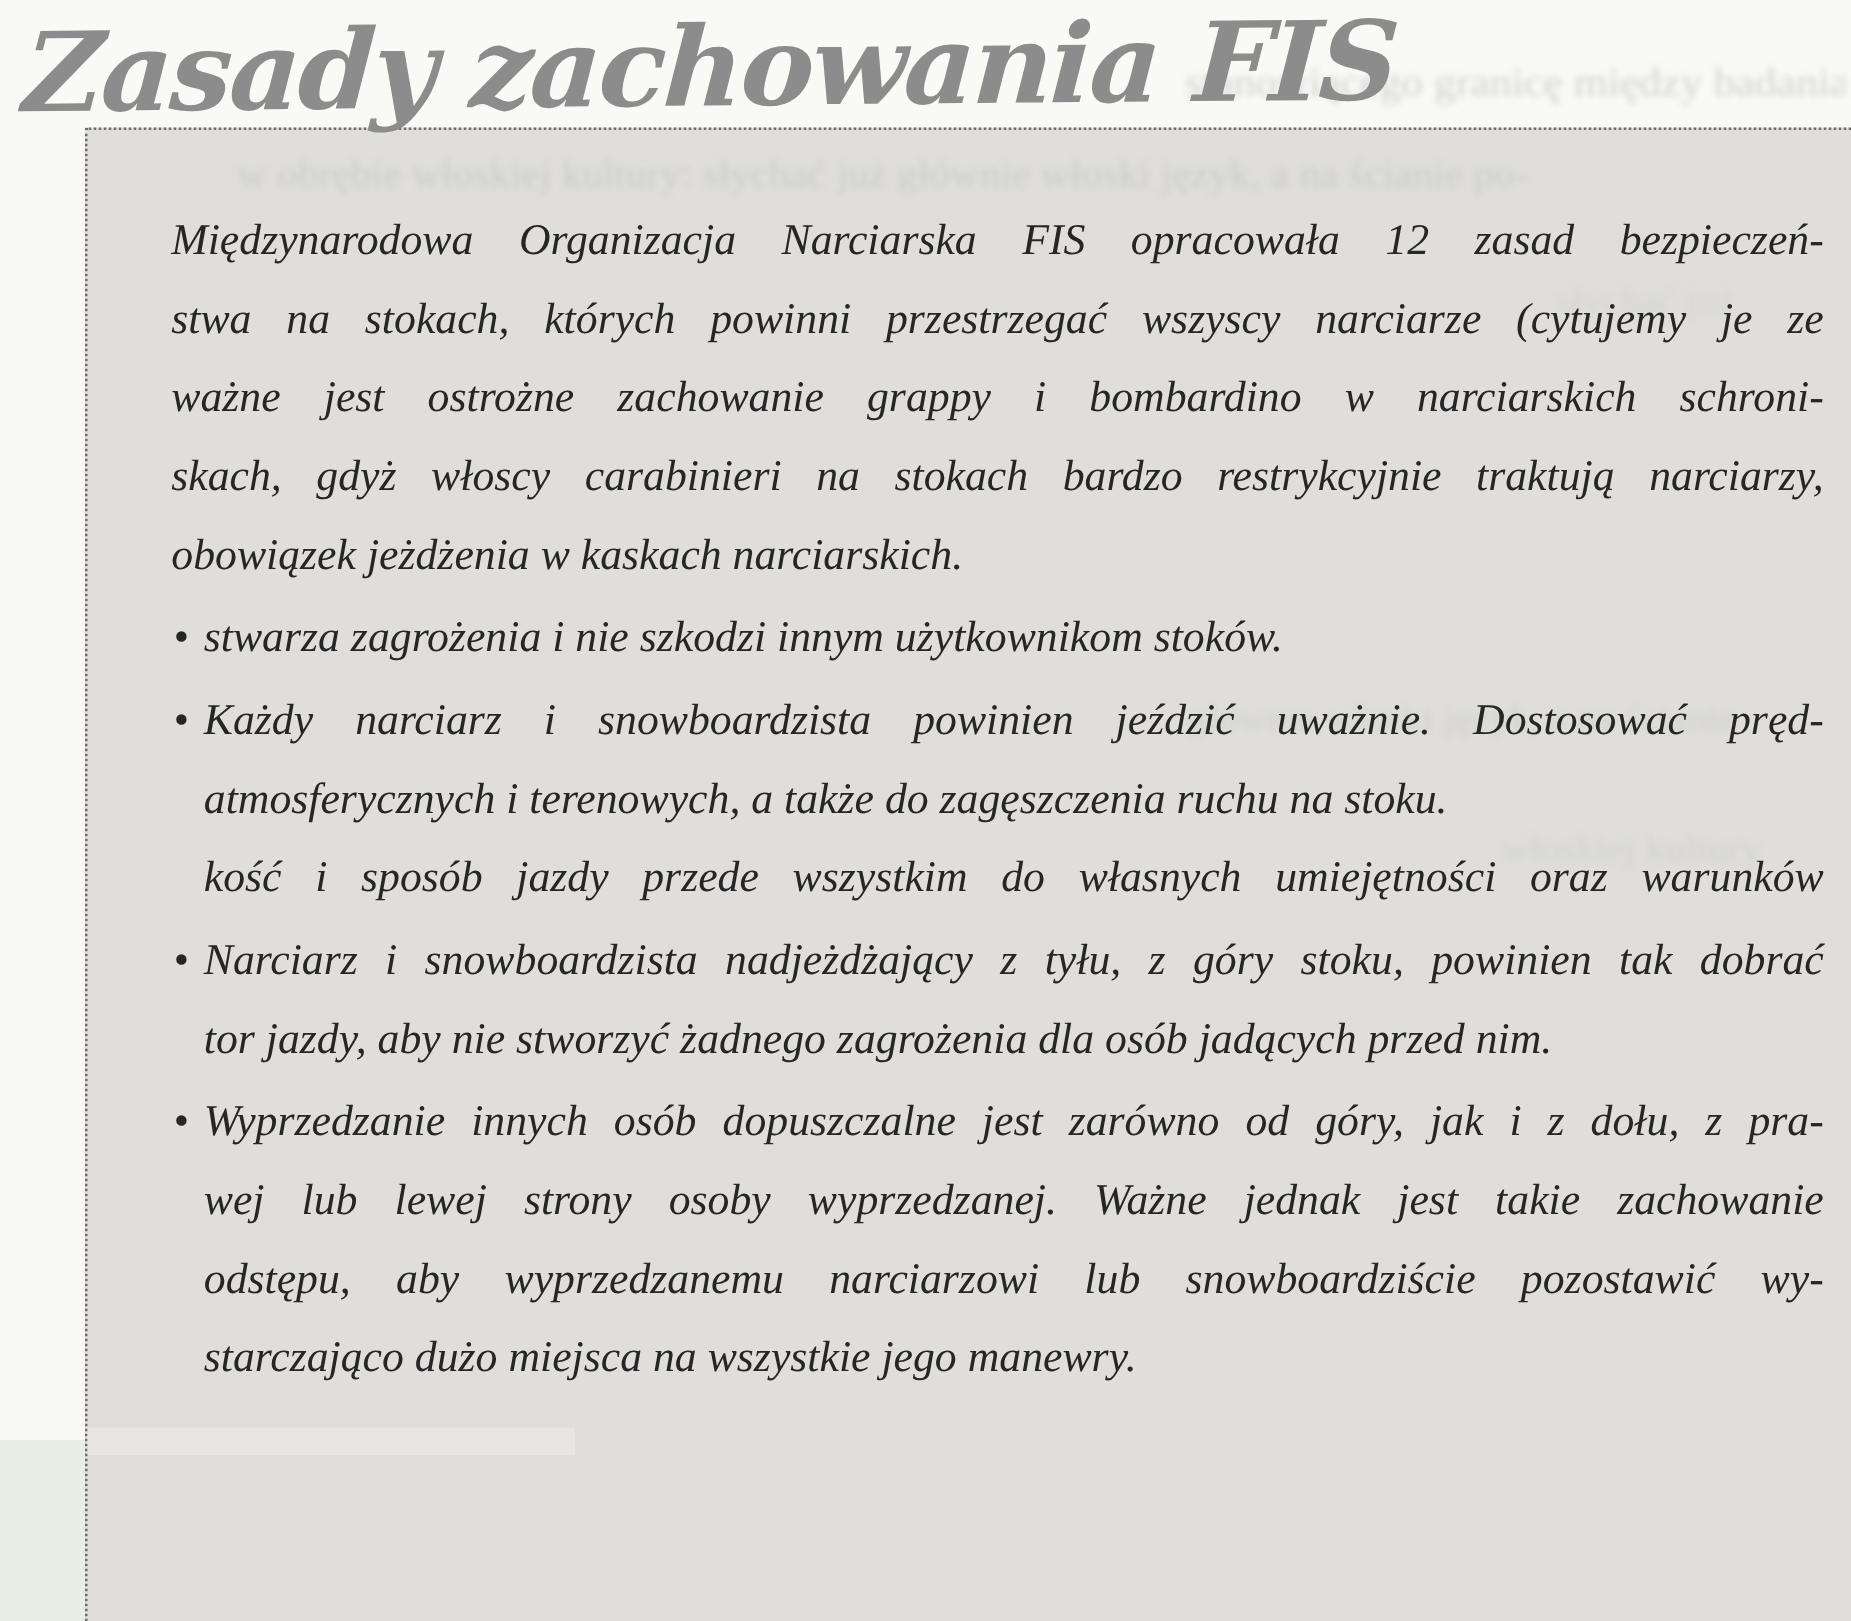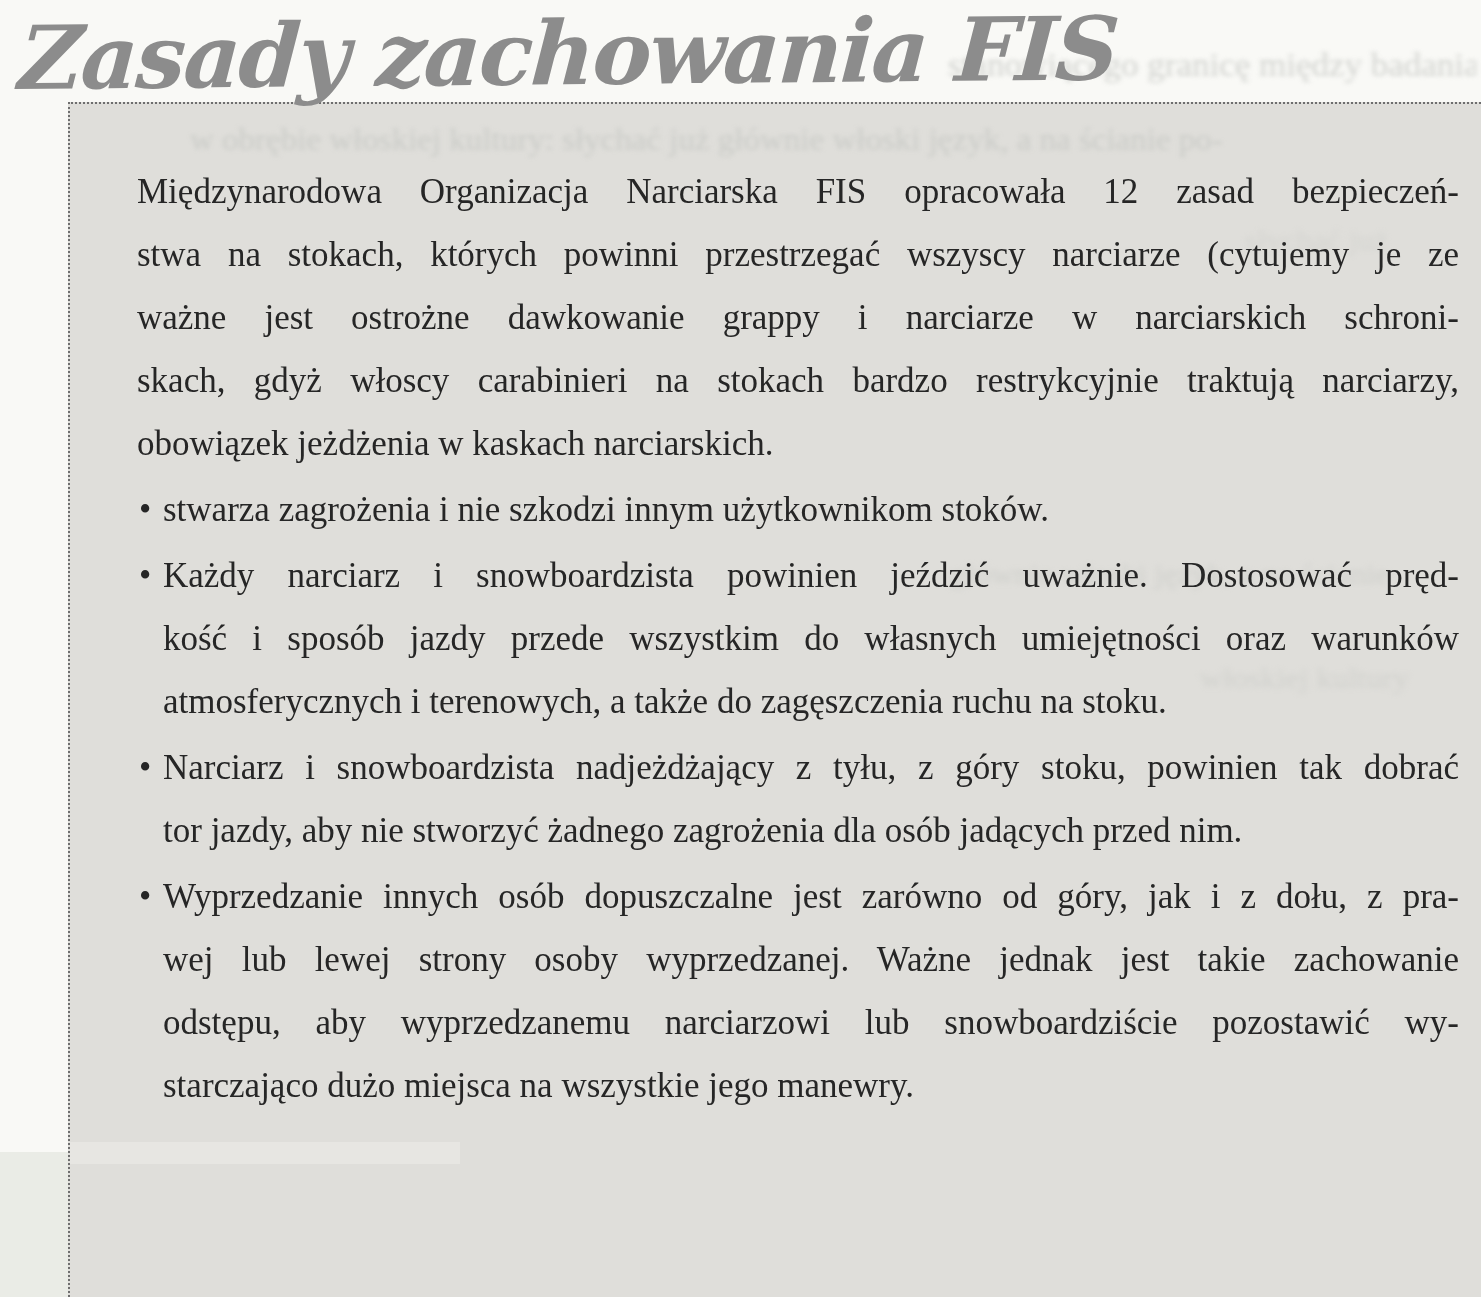--- a/index.html
+++ b/index.html
@@ -77,20 +77,21 @@
     width:1322px;
     font-size:35px;
     line-height:63px;
     color:var(--ink);
     z-index:2;
   }
   .line{
     text-align:justify;
     text-align-last:justify;
     white-space:normal;
+    font-style:italic;
   }
   .line.last{
     text-align-last:left;
   }
   .bullet{
     position:relative;
     padding-left:26px;
     margin-top:3px;
   }
   .bullet .dot{
@@ -114,35 +115,35 @@
 <div class="ghost ghost-frag-2">włoskiej kultury</div>
 <div class="ghost ghost-frag-3">słychać już</div>
 
 <h1 class="page-title">Zasady zachowania FIS</h1>
 
 <main class="text-block">
 
   <section>
     <div class="line">Międzynarodowa Organizacja Narciarska FIS opracowała 12 zasad bezpieczeń-</div>
     <div class="line">stwa na stokach, których powinni przestrzegać wszyscy narciarze (cytujemy je ze</div>
-    <div class="line">ważne jest ostrożne dawkowanie grappy i narciarze w narciarskich schroni-</div>
+    <div class="line">ważne jest ostrożne zachowanie grappy i bombardino w narciarskich schroni-</div>
     <div class="line">skach, gdyż włoscy carabinieri na stokach bardzo restrykcyjnie traktują narciarzy,</div>
     <div class="line last">obowiązek jeżdżenia w kaskach narciarskich.</div>
   </section>
 
   <section class="bullet">
     <span class="dot">•</span>
     <div class="line last">stwarza zagrożenia i nie szkodzi innym użytkownikom stoków.</div>
   </section>
 
   <section class="bullet">
     <span class="dot">•</span>
     <div class="line">Każdy narciarz i snowboardzista powinien jeździć uważnie. Dostosować pręd-</div>
+    <div class="line last">atmosferycznych i terenowych, a także do zagęszczenia ruchu na stoku.</div>
     <div class="line">kość i sposób jazdy przede wszystkim do własnych umiejętności oraz warunków</div>
-    <div class="line last">atmosferycznych i terenowych, a także do zagęszczenia ruchu na stoku.</div>
   </section>
 
   <section class="bullet">
     <span class="dot">•</span>
     <div class="line">Narciarz i snowboardzista nadjeżdżający z tyłu, z góry stoku, powinien tak dobrać</div>
     <div class="line last">tor jazdy, aby nie stworzyć żadnego zagrożenia dla osób jadących przed nim.</div>
   </section>
 
   <section class="bullet">
     <span class="dot">•</span>

